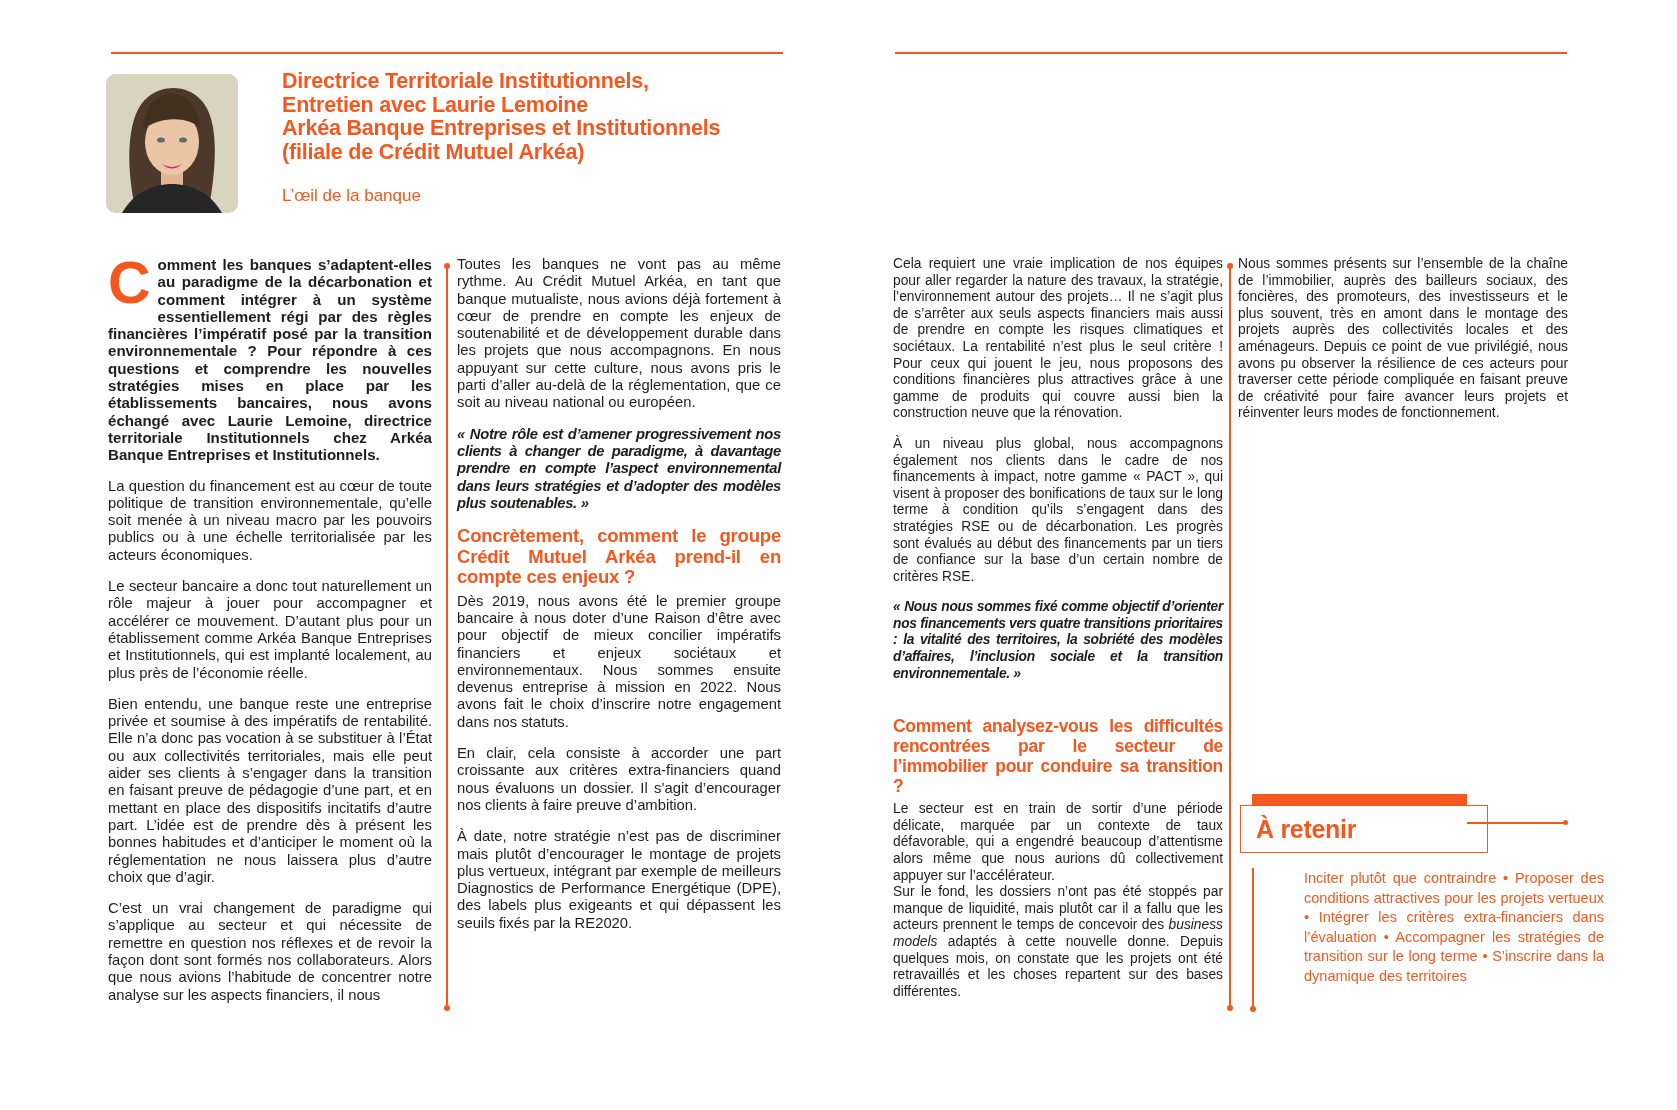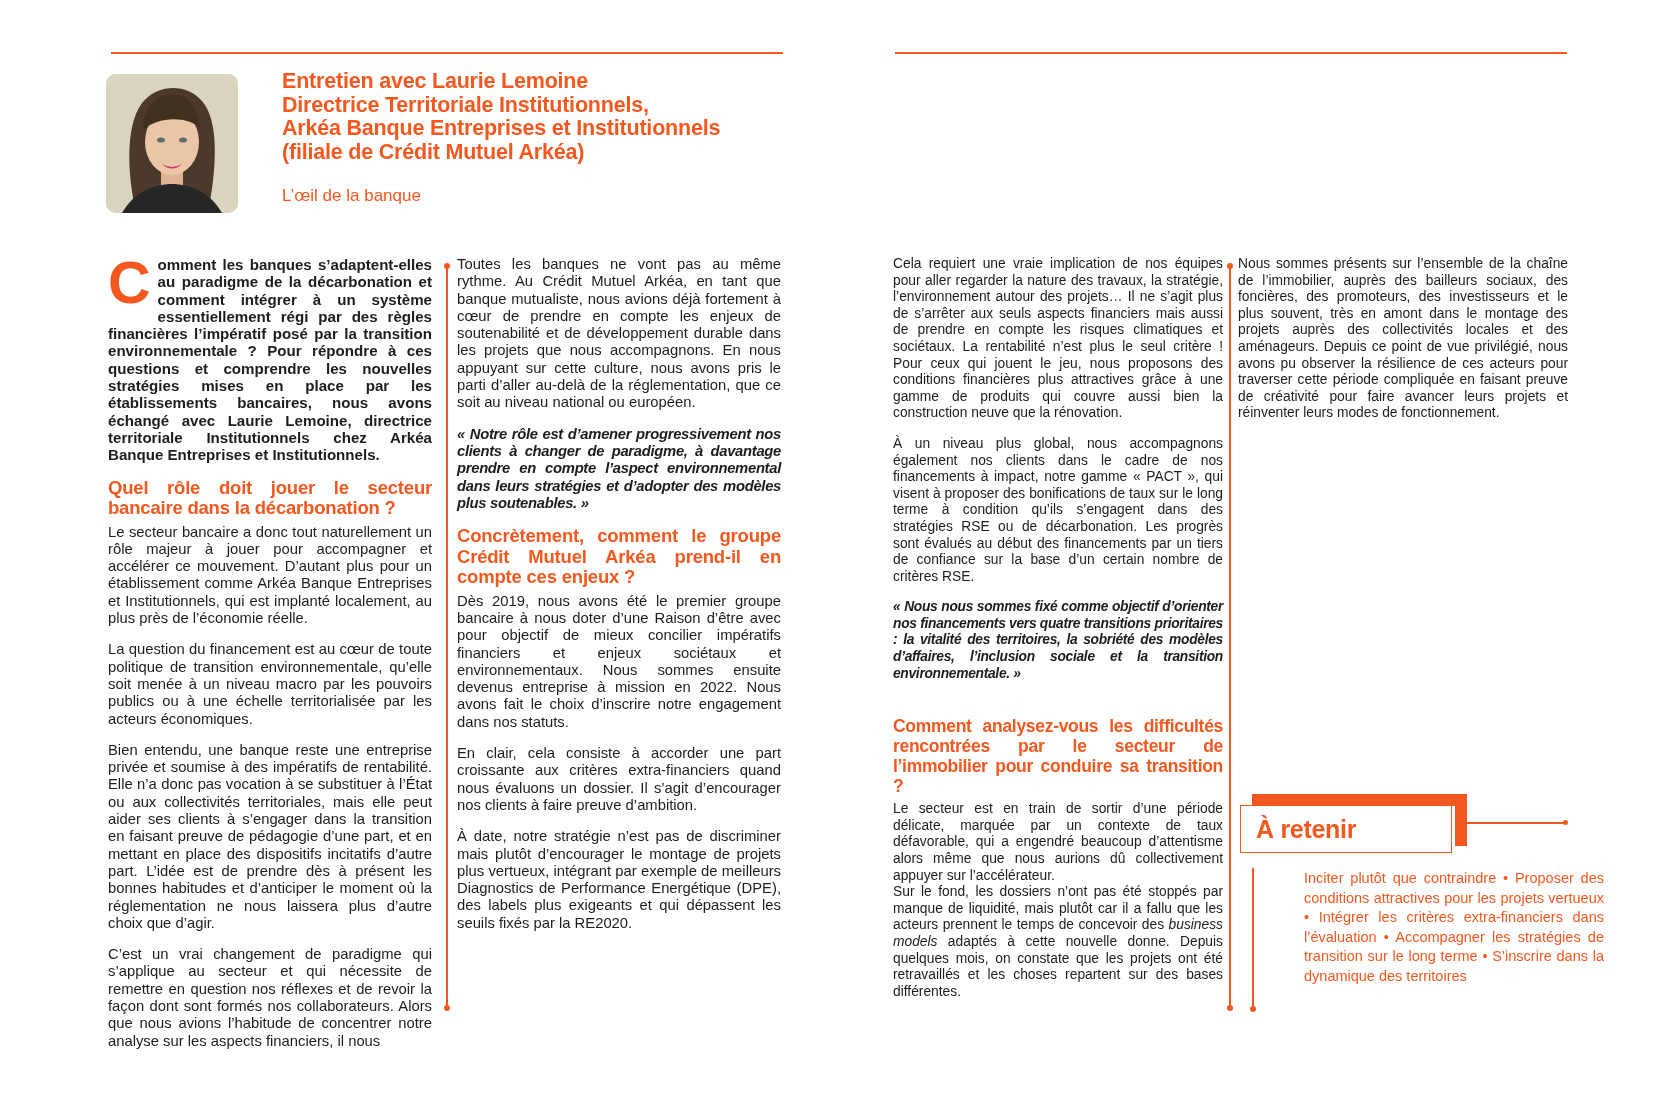--- a/index.html
+++ b/index.html
@@ -54,21 +54,21 @@
   .v-sep::before, .v-sep::after {
     content:""; position:absolute; left:-2.3px; width:6px; height:6px;
     border-radius:50%; background:var(--accent);
   }
   .v-sep::before { top:-4px; } .v-sep::after { bottom:-4px; }
 
   
   .takeaway-bar-top   { position:absolute; left:1252px; top:794px; width:214px; height:12px; background:var(--accent); }
   .takeaway-bar-right { position:absolute; left:1455px; top:794px; width:12px;  height:52px; background:var(--accent); }
   .takeaway-box {
-    position:absolute; left:1240px; top:805px; width:212px; height:48px;
+    position:absolute; left:1240px; top:805px; width:248px; height:48px;
     background:#ffffff; border:1.8px solid var(--accent); box-sizing:border-box;
   }
   .takeaway-box h2 {
     margin:0; padding:9px 0 0 15px; color:var(--accent);
     font-size:25px; letter-spacing:-0.3px;
   }
   .pointer-line { position:absolute; left:1467px; top:822px; width:97px; height:1.5px; background:var(--accent); }
   .pointer-line::after {
     content:""; position:absolute; right:-4px; top:-1.8px;
     width:5px; height:5px; border-radius:50%; background:var(--accent);
@@ -96,32 +96,31 @@
     <rect x="55" y="92" width="22" height="26" fill="#e0b394"></rect>
     <ellipse cx="66" cy="68" rx="27" ry="33" fill="#ebc6a6"></ellipse>
     <path d="M37,56 C38,30 53,20 66,20 C81,20 93,32 94,54 C82,42 52,42 37,56 Z" fill="#42301f"></path>
     <ellipse cx="55" cy="66" rx="4" ry="2.6" fill="#5d6f70"></ellipse>
     <ellipse cx="77" cy="66" rx="4" ry="2.6" fill="#5d6f70"></ellipse>
     <path d="M56,90 q10,6 20,0 q-10,9 -20,0 Z" fill="#cb2f68"></path>
     <path d="M16,139 C28,118 48,110 66,110 C84,110 104,118 116,139 Z" fill="#262626"></path>
   </svg>
 </div>
 <div class="header-title">
+  <div>Directrice Territoriale Institutionnels,</div>
   <div>Entretien avec Laurie Lemoine</div>
-  <div>Directrice Territoriale Institutionnels,</div>
   <div>Arkéa Banque Entreprises et Institutionnels</div>
   <div>(filiale de Crédit Mutuel Arkéa)</div>
 </div>
 <div class="header-subtitle">L’œil de la banque</div>
 
 <div class="col" id="col1">
   <p class="intro"><span class="dropcap">C</span><span>omment les banques s’adaptent-elles au paradigme de la décarbonation et comment intégrer à un système essentiellement régi par des règles financières l’impératif posé par la transition environnementale ? Pour répondre à ces questions et comprendre les nouvelles stratégies mises en place par les établissements bancaires, nous avons échangé avec Laurie Lemoine, directrice territoriale Institutionnels chez Arkéa Banque Entreprises et Institutionnels.</span></p>
-  <h2 class="section-heading">Quel rôle doit jouer le secteur bancaire dans la décarbonation ?</h2>
+  <p>La question du financement est au cœur de toute politique de transition environnementale, qu’elle soit menée à un niveau macro par les pouvoirs publics ou à une échelle territorialisée par les acteurs économiques.</p>
   <p>Le secteur bancaire a donc tout naturellement un rôle majeur à jouer pour accompagner et accélérer ce mouvement. D’autant plus pour un établissement comme Arkéa Banque Entreprises et Institutionnels, qui est implanté localement, au plus près de l’économie réelle.</p>
-  <p>La question du financement est au cœur de toute politique de transition environnementale, qu’elle soit menée à un niveau macro par les pouvoirs publics ou à une échelle territorialisée par les acteurs économiques.</p>
   <p>Bien entendu, une banque reste une entreprise privée et soumise à des impératifs de rentabilité. Elle n’a donc pas vocation à se substituer à l’État ou aux collectivités territoriales, mais elle peut aider ses clients à s’engager dans la transition en faisant preuve de pédagogie d’une part, et en mettant en place des dispositifs incitatifs d’autre part. L’idée est de prendre dès à présent les bonnes habitudes et d’anticiper le moment où la réglementation ne nous laissera plus d’autre choix que d’agir.</p>
   <p>C’est un vrai changement de paradigme qui s’applique au secteur et qui nécessite de remettre en question nos réflexes et de revoir la façon dont sont formés nos collaborateurs. Alors que nous avions l’habitude de concentrer notre analyse sur les aspects financiers, il nous</p>
 </div>
 
 <div class="v-sep" id="sep-1"></div>
 
 <div class="col" id="col2">
   <p>Toutes les banques ne vont pas au même rythme. Au Crédit Mutuel Arkéa, en tant que banque mutualiste, nous avions déjà fortement à cœur de prendre en compte les enjeux de soutenabilité et de développement durable dans les projets que nous accompagnons. En nous appuyant sur cette culture, nous avons pris le parti d’aller au-delà de la réglementation, que ce soit au niveau national ou européen.</p>
   <p class="pull-quote">« Notre rôle est d’amener progressivement nos clients à changer de paradigme, à davantage prendre en compte l’aspect environnemental dans leurs stratégies et d’adopter des modèles plus soutenables. »</p>
   <h2 class="section-heading">Concrètement, comment le groupe Crédit Mutuel Arkéa prend-il en compte ces enjeux ?</h2>

